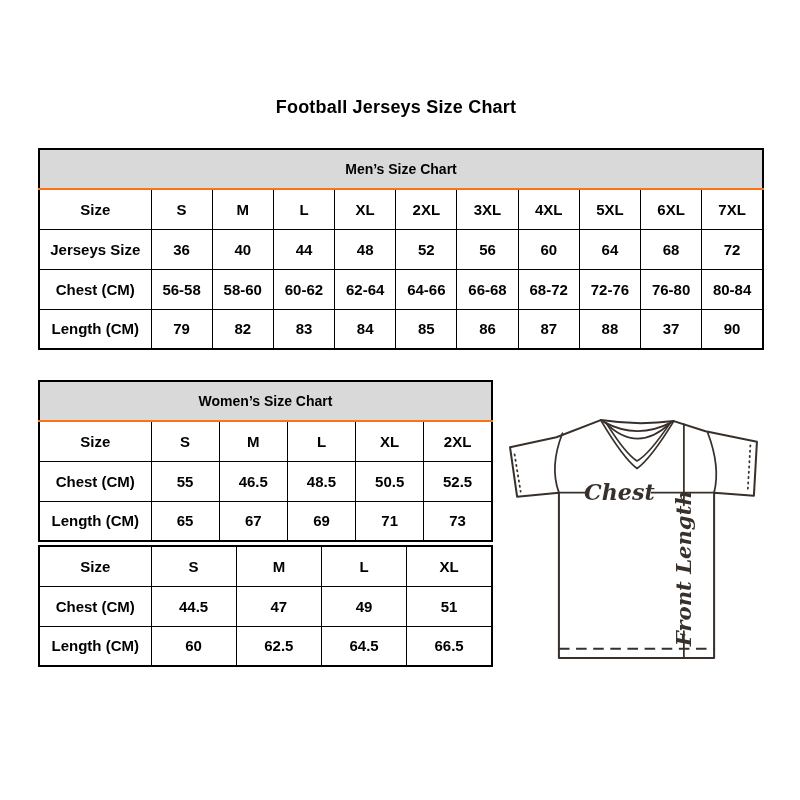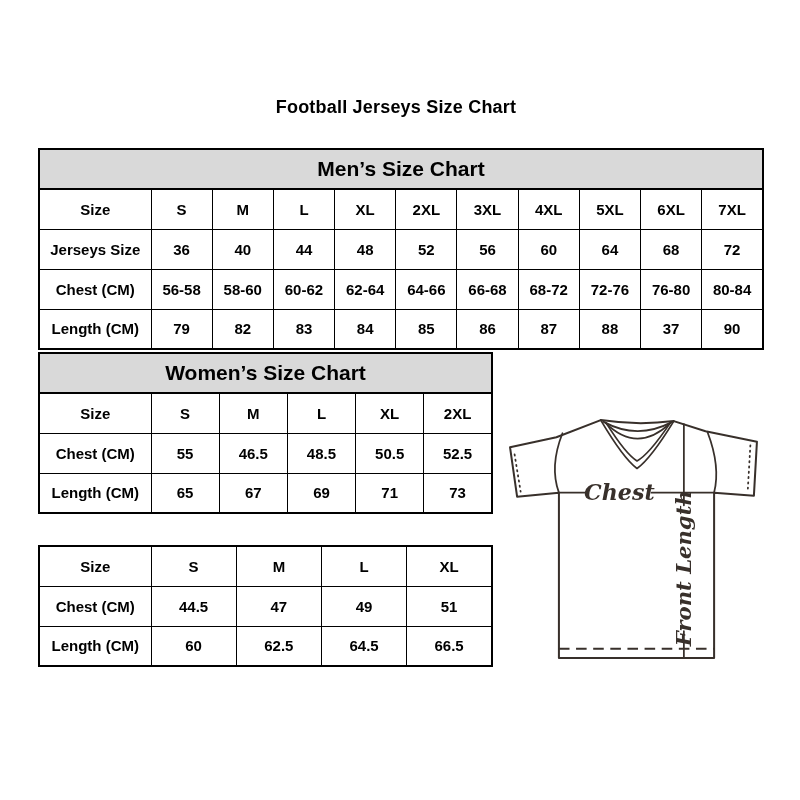--- a/index.html
+++ b/index.html
@@ -35,25 +35,25 @@
     text-align: center;
     vertical-align: middle;
     font-weight: bold;
     font-size: 15px;
     padding: 0;
     overflow: hidden;
     white-space: nowrap;
   }
   table.size-table tr.title-row td {
     background: #d9d9d9;
-    font-size: 21px;
-    border-bottom: 2px solid #000000;
+    font-size: 14px;
+    border-bottom: 2px solid #f97316;
   }
   #mens-table   { left: 38px; top: 148px; width: 726px; }
-  #womens-table { left: 38px; top: 352px; width: 455px; }
+  #womens-table { left: 38px; top: 380px; width: 455px; }
   #youth-table  { left: 38px; top: 545px; width: 455px; }
   col.label-col { width: 112px; }
   #jersey-svg {
     position: absolute;
     left: 504px;
     top: 412px;
     width: 262px;
     height: 252px;
   }
   .jersey-text {

